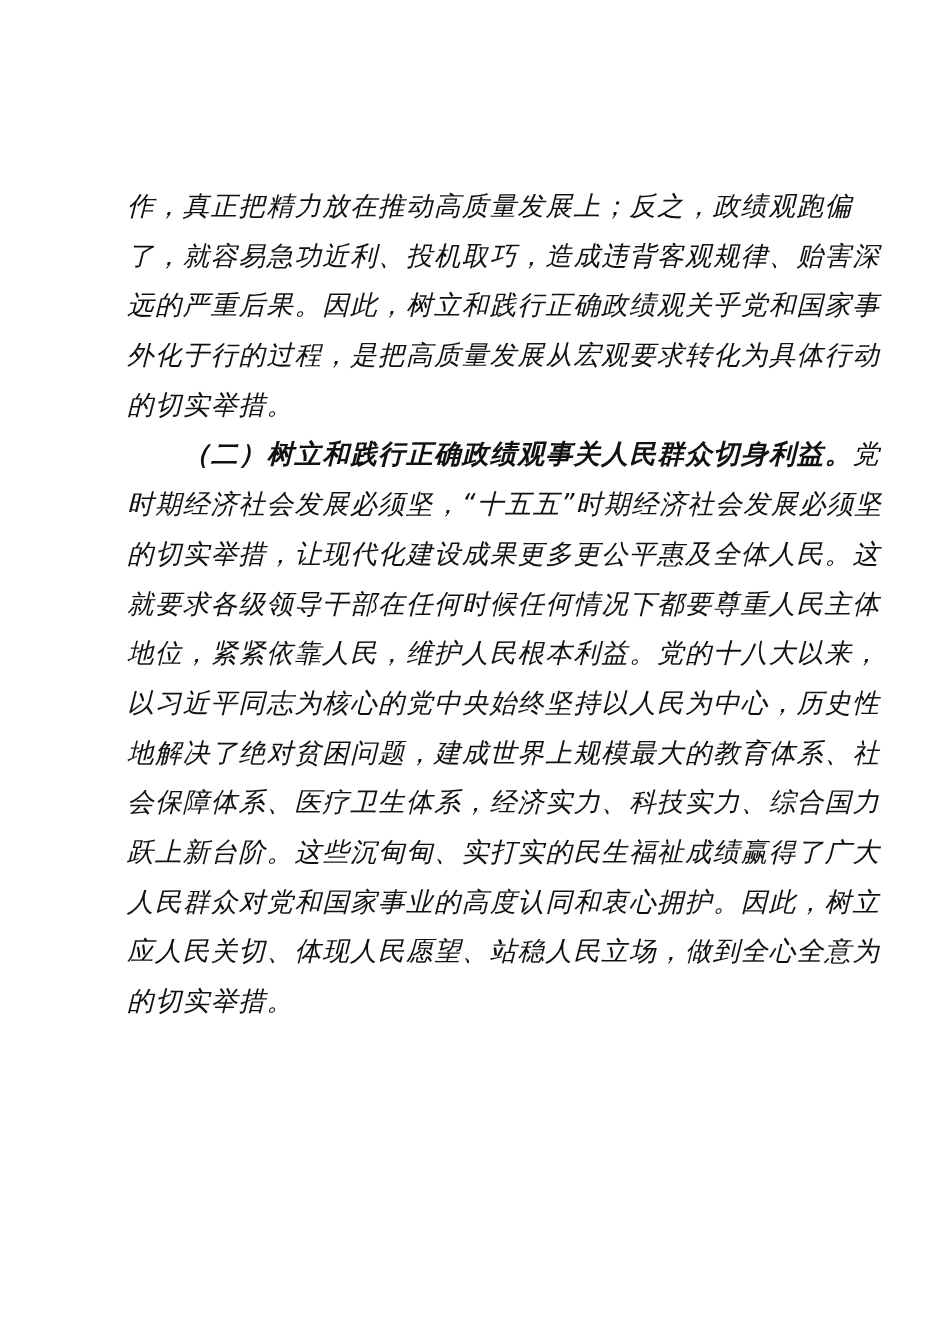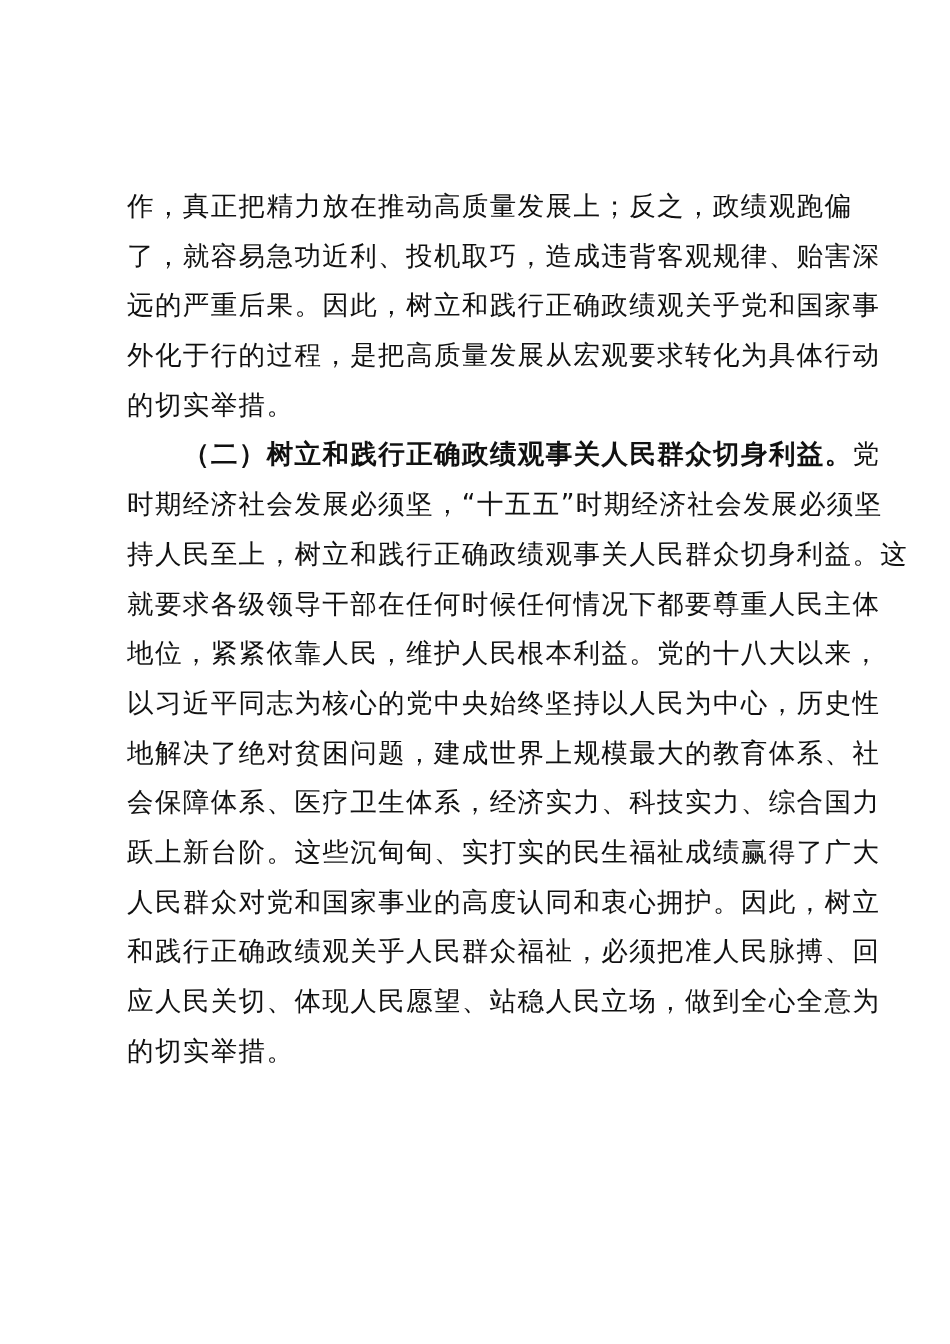--- a/index.html
+++ b/index.html
@@ -21,20 +21,21 @@
       top: 0;
       width: 950px;
       height: 1344px;
       background: #ffffff;
     }
     .body-text {
       position: absolute;
       left: 127px;
       top: 181px;
       width: 710px;
+      font-style: italic;
     }
     .line {
       height: 49.7px;
       line-height: 49.7px;
       font-size: 26.5px;
       white-space: nowrap;
       letter-spacing: 1.4px;
       text-align: justify;
       text-align-last: justify;
       overflow: visible;
@@ -59,28 +60,27 @@
       <div class="line">作，真正把精力放在推动高质量发展上；反之，政绩观跑偏</div>
       <div class="line">了，就容易急功近利、投机取巧，造成违背客观规律、贻害深</div>
       <div class="line">远的严重后果。因此，树立和践行正确政绩观关乎党和国家事</div>
       <div class="line">外化于行的过程，是把高质量发展从宏观要求转化为具体行动</div>
       <div class="line last">的切实举措。</div>
     </div>
 
     <div>
       <div class="line indent"><span class="bold">（二）树立和践行正确政绩观事关人民群众切身利益。</span><span>党</span></div>
       <div class="line">时期经济社会发展必须坚，“十五五”时期经济社会发展必须坚</div>
-      <div class="line">持人民至上，树立和践行正确政绩观事关人民群众切身利益。这</div>
+      <div class="line">的切实举措，让现代化建设成果更多更公平惠及全体人民。这</div>
       <div class="line">就要求各级领导干部在任何时候任何情况下都要尊重人民主体</div>
       <div class="line">地位，紧紧依靠人民，维护人民根本利益。党的十八大以来，</div>
       <div class="line">以习近平同志为核心的党中央始终坚持以人民为中心，历史性</div>
       <div class="line">地解决了绝对贫困问题，建成世界上规模最大的教育体系、社</div>
       <div class="line">会保障体系、医疗卫生体系，经济实力、科技实力、综合国力</div>
       <div class="line">跃上新台阶。这些沉甸甸、实打实的民生福祉成绩赢得了广大</div>
       <div class="line">人民群众对党和国家事业的高度认同和衷心拥护。因此，树立</div>
-      <div class="line">和践行正确政绩观关乎人民群众福祉，必须把准人民脉搏、回</div>
       <div class="line">应人民关切、体现人民愿望、站稳人民立场，做到全心全意为</div>
       <div class="line last">的切实举措。</div>
     </div>
 
 
   </div>
 </div>
 
 </body></html>

